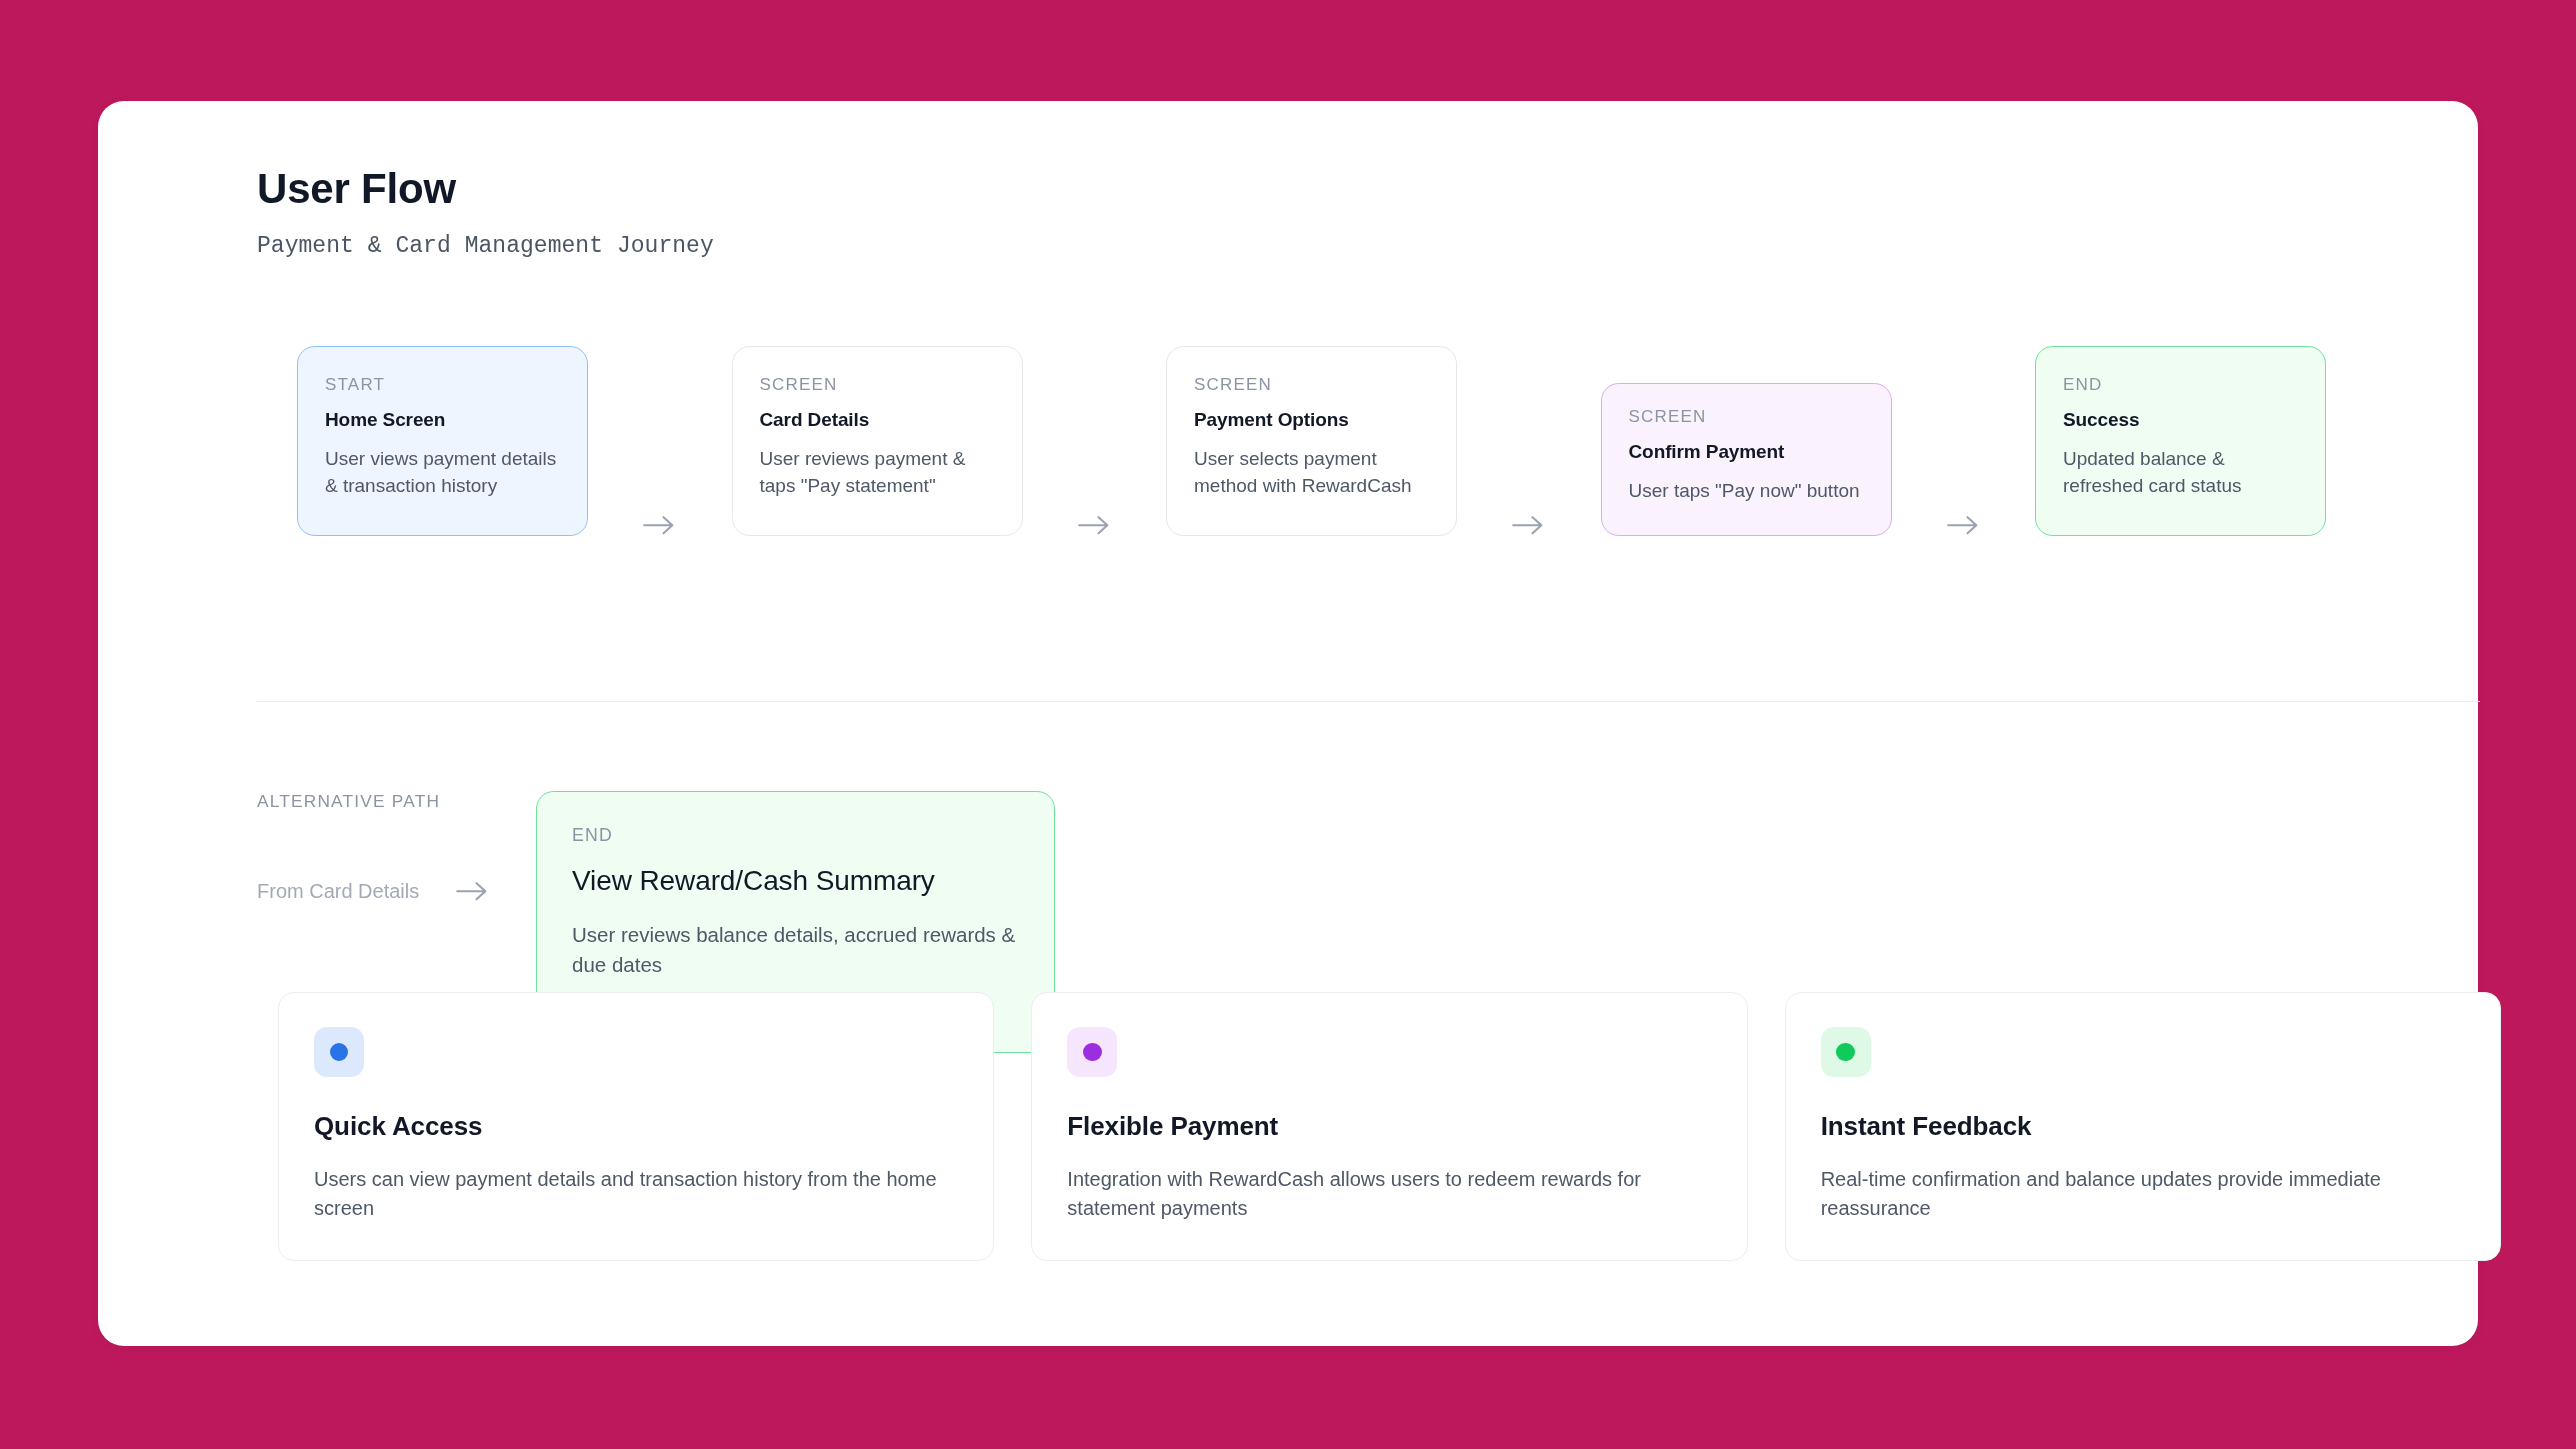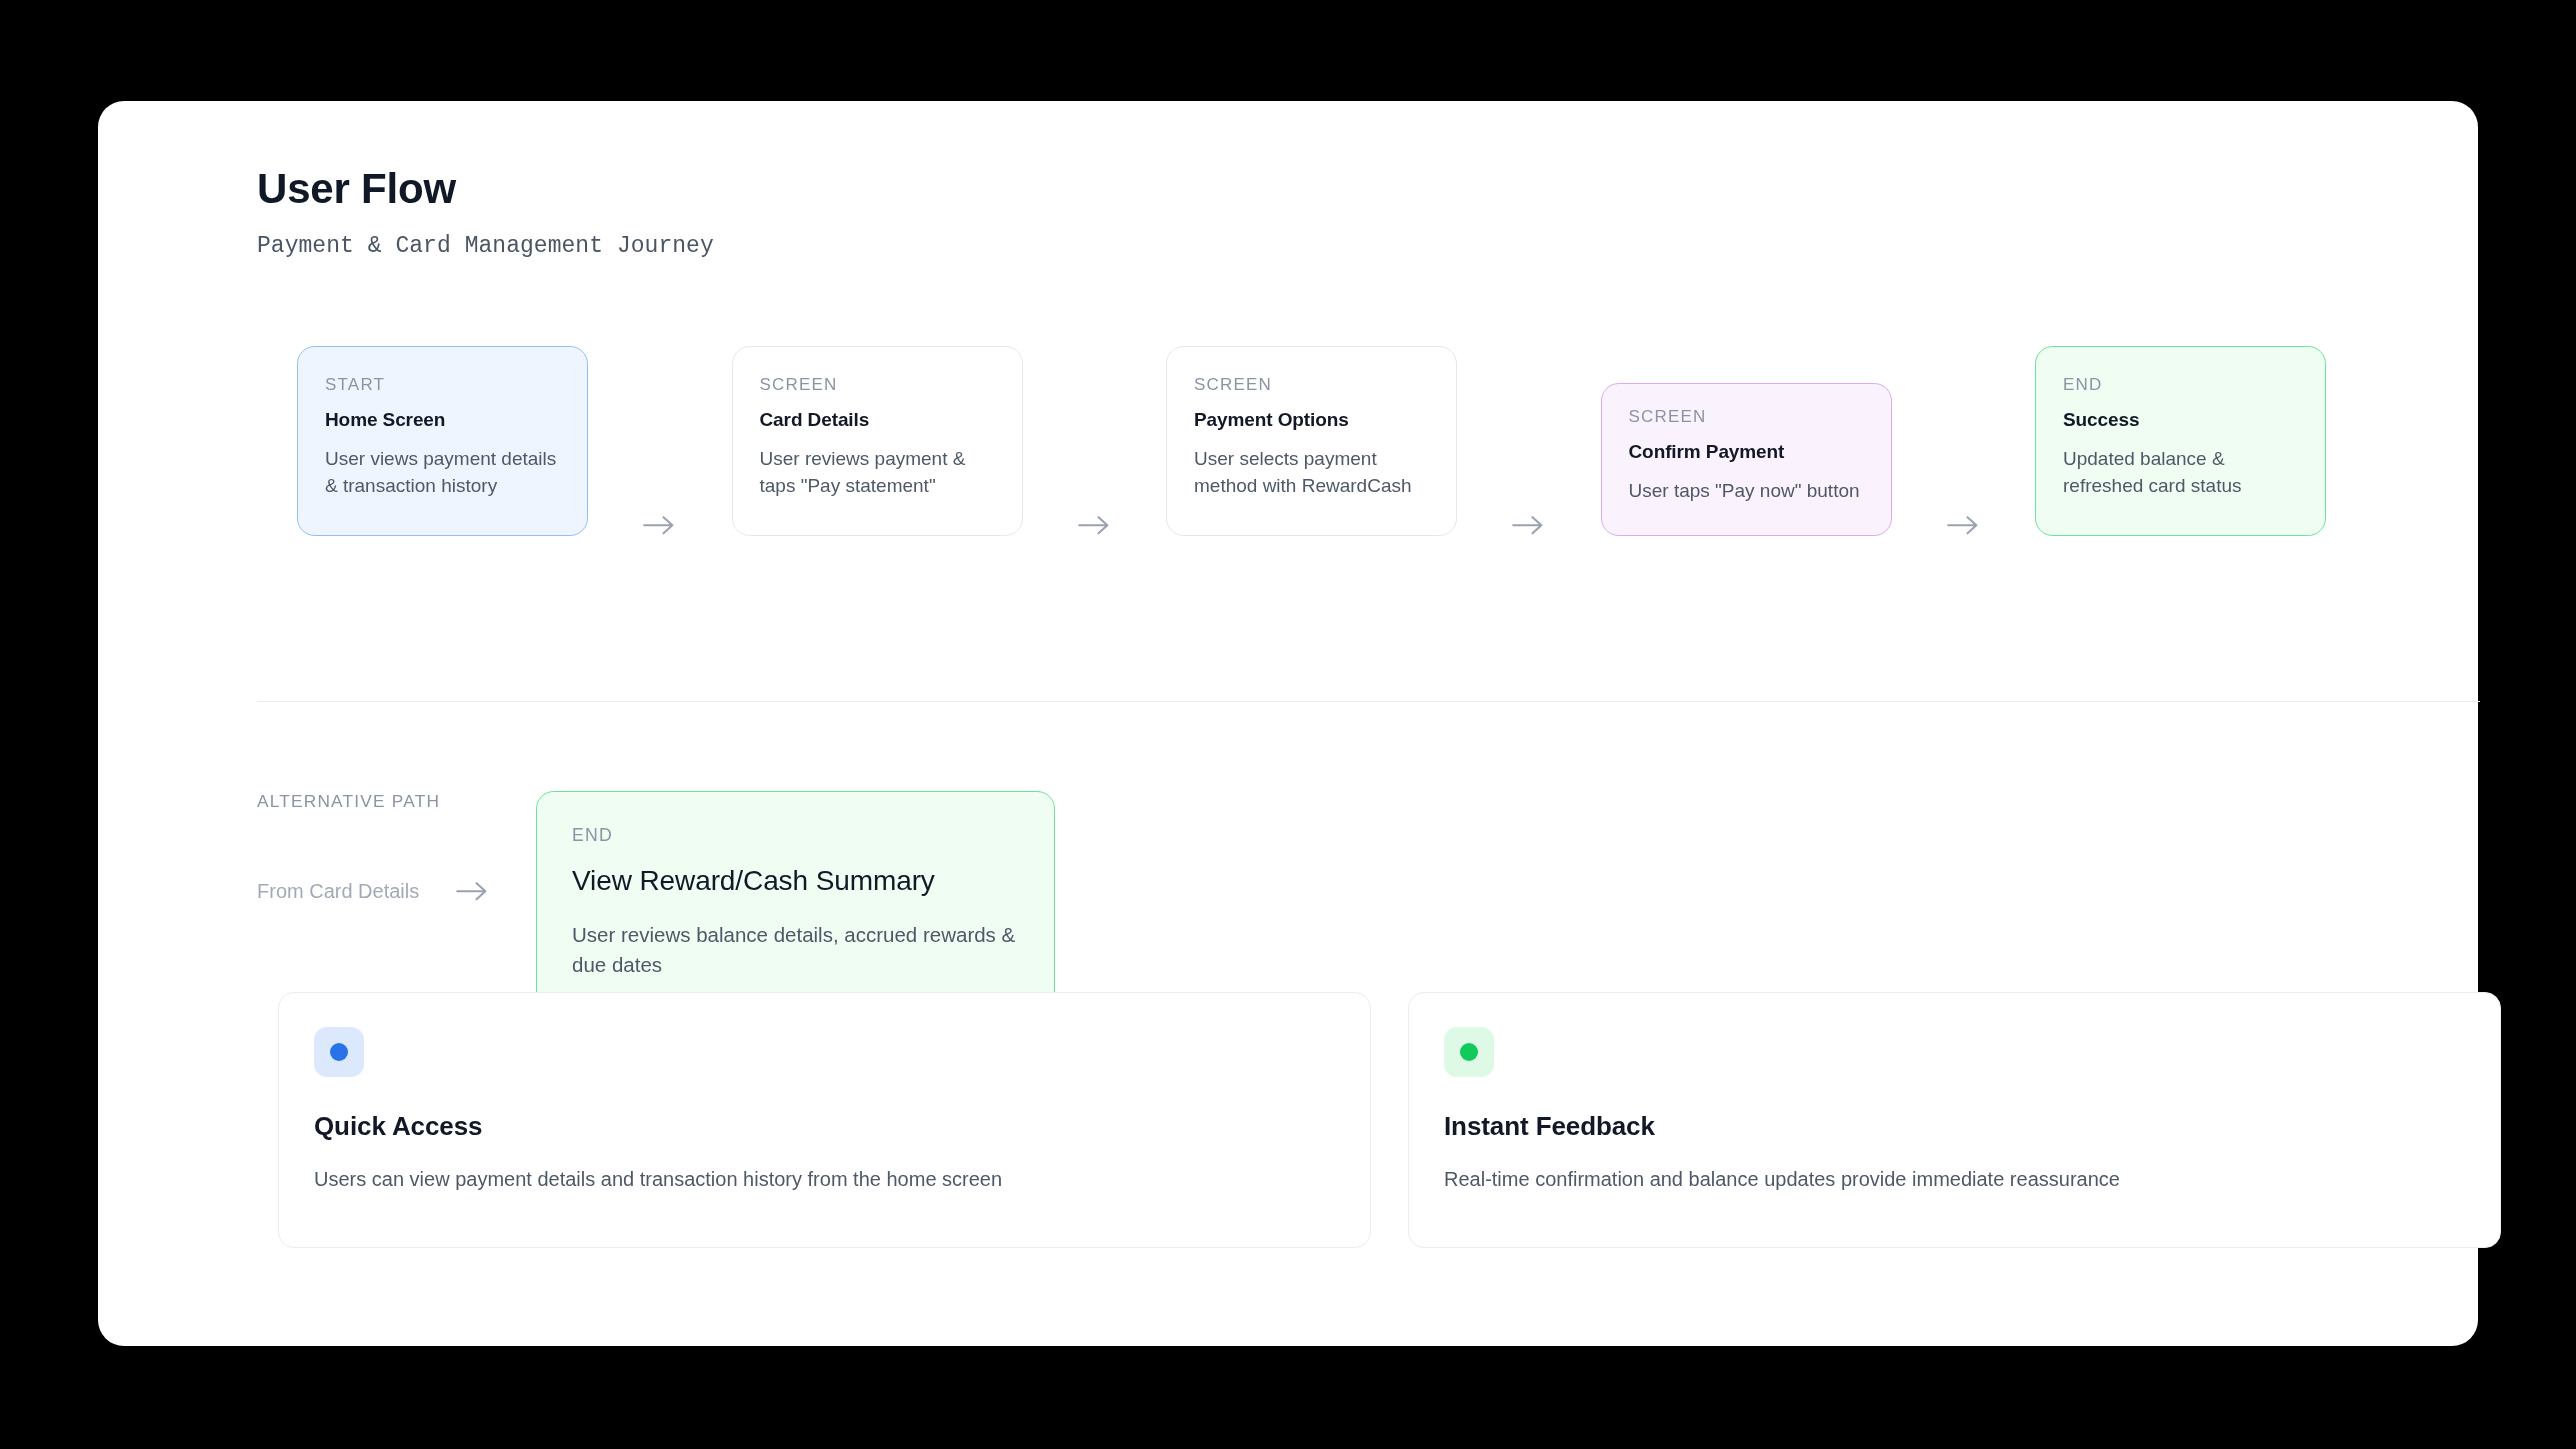--- a/index.html
+++ b/index.html
@@ -9,21 +9,21 @@
     height: 1449px;
     background: #f4f5f7;
     font-family: "Liberation Sans", sans-serif;
     -webkit-font-smoothing: antialiased;
   }
 
   .page {
     width: 2576px;
     height: 1449px;
     position: relative;
-    background: #000000;
+    background: #be185d;
   }
 
   
   .panel {
     position: absolute;
     left: 98px;
     top: 101px;
     width: 2380px;
     height: 1245px;
     background: #ffffff;
@@ -322,20 +322,27 @@
     <div class="features">
 
       <div class="feature-card">
         <div class="feature-icon" style="background:#dce9fd;">
           <span class="feature-dot" style="background:#2a72e8;"></span>
         </div>
         <div class="feature-title">Quick Access</div>
         <div class="feature-desc">Users can view payment details and transaction history from the home screen</div>
       </div>
 
+      <div class="feature-card">
+        <div class="feature-icon" style="background:#f6e6fd;">
+          <span class="feature-dot" style="background:#9b2fe0;"></span>
+        </div>
+        <div class="feature-title">Flexible Payment</div>
+        <div class="feature-desc">Integration with RewardCash allows users to redeem rewards for statement payments</div>
+      </div>
 
       <div class="feature-card">
         <div class="feature-icon" style="background:#def9e6;">
           <span class="feature-dot" style="background:#12c95c;"></span>
         </div>
         <div class="feature-title">Instant Feedback</div>
         <div class="feature-desc">Real-time confirmation and balance updates provide immediate reassurance</div>
       </div>
 
     </div>

